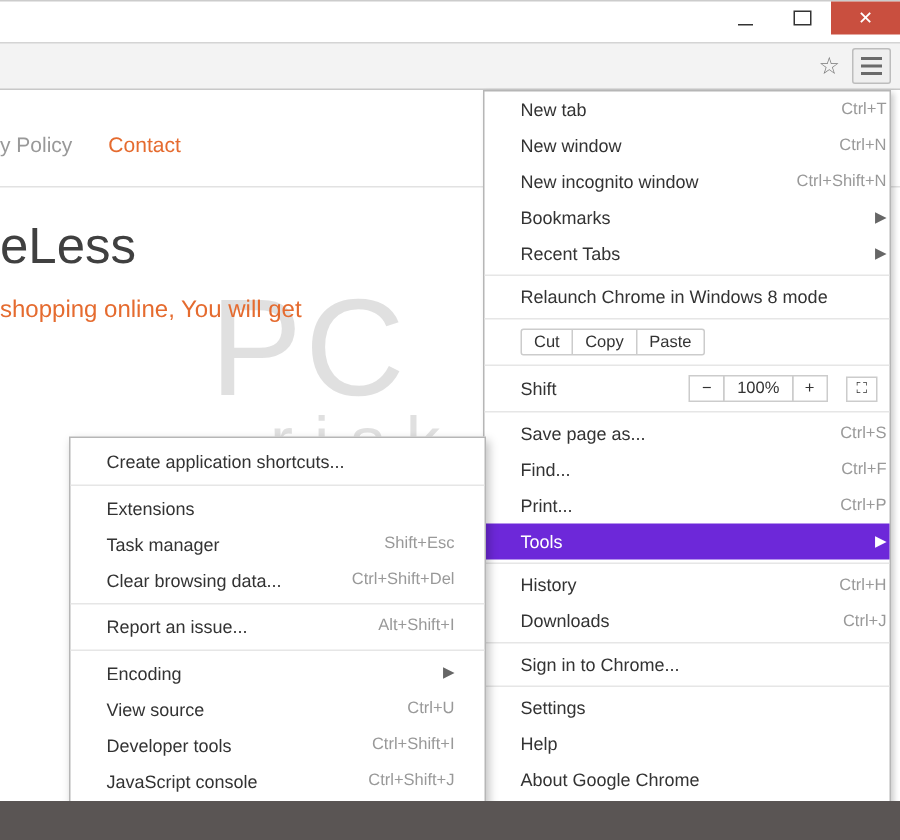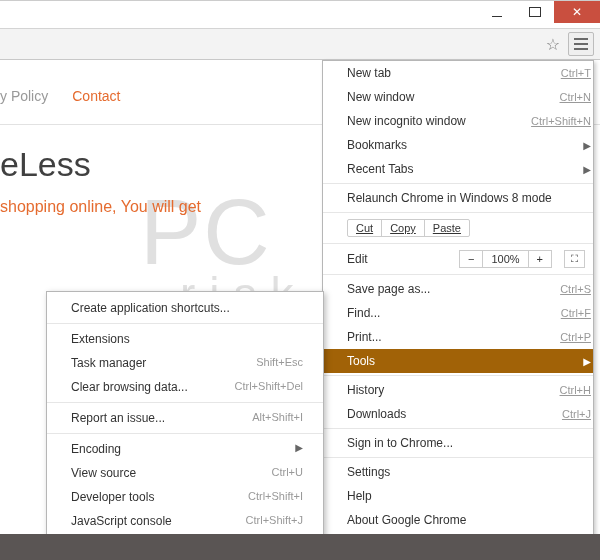--- a/index.html
+++ b/index.html
@@ -28,32 +28,32 @@
 .tabrow { display: flex; gap: 24px; padding: 28px 16px 14px 0; font-size: 14px; color: #999; }
 .tabrow a { color: #e56b2f; }
 .tabrow a.policy { color: #999; }
 .page h1 { font-size: 34px; color: #404040; font-weight: 400; padding: 20px 0 14px; }
 .page p { font-size: 16px; color: #e56b2f; }
 .page .sep { border-bottom: 1px solid #e2e2e2; margin: 6px 0 0; }
 
 
 .menu-main { position: absolute; right: 6px; top: 60px; width: 272px; background: #fff; border: 1px solid #b6b6b6; box-shadow: 2px 2px 4px rgba(0,0,0,0.2); font-size: 12px; color: #333; }
 .mrow { display: flex; align-items: center; justify-content: space-between; padding: 5px 2px 5px 24px; min-height: 24px; }
-.mrow.selected { background: #a16207; color: #fff; }
+.mrow.selected { background: #6d28d9; color: #fff; }
 .mrow .label { flex: 1; }
-.mrow .shortcut { color: #999; font-size: 11px; text-decoration: underline; }
+.mrow .shortcut { color: #999; font-size: 11px; }
 .mrow .arrow { font-size: 10px; color: #666; margin-left: 6px; }
 .mrow.selected .arrow { color: #fff; }
 .msep { border-top: 1px solid #e6e6e6; margin: 2px 0; }
 
 
 .editrow { display: flex; align-items: center; padding: 4px 8px 4px 24px; gap: 6px; }
 .editrow .lab { flex: 1; }
 .editrow .btns { display: flex; border: 1px solid #ccc; border-radius: 2px; overflow: hidden; }
-.editrow .btns span { padding: 2px 8px; font-size: 11px; border-left: 1px solid #ccc; text-decoration: underline; }
+.editrow .btns span { padding: 2px 8px; font-size: 11px; border-left: 1px solid #ccc; }
 .editrow .btns span:first-child { border-left: none; }
 
 
 .zoomrow { display: flex; align-items: center; padding: 4px 8px 4px 24px; gap: 6px; }
 .zoomrow .lab { flex: 1; }
 .zoomrow .zbtns { display: flex; align-items: center; gap: 0; }
 .zoomrow .zbtns span { border: 1px solid #ccc; padding: 2px 8px; font-size: 11px; margin-left: -1px; }
 .zoomrow .full { margin-left: 6px; border: 1px solid #ccc; padding: 2px 6px; font-size: 10px; }
 
 
@@ -127,21 +127,21 @@
   <div class="msep"></div>
   <div class="editrow">
     <div class="btns">
       <span>Cut</span>
       <span>Copy</span>
       <span>Paste</span>
     </div>
   </div>
   <div class="msep"></div>
   <div class="zoomrow">
-    <span class="lab">Edit</span>
+    <span class="lab">Shift</span>
     <div class="zbtns">
       <span>−</span>
       <span>100%</span>
       <span>+</span>
     </div>
     <span class="full">⛶</span>
   </div>
   <div class="msep"></div>
   <div class="mrow">
       <span class="label">Save page as...</span>

